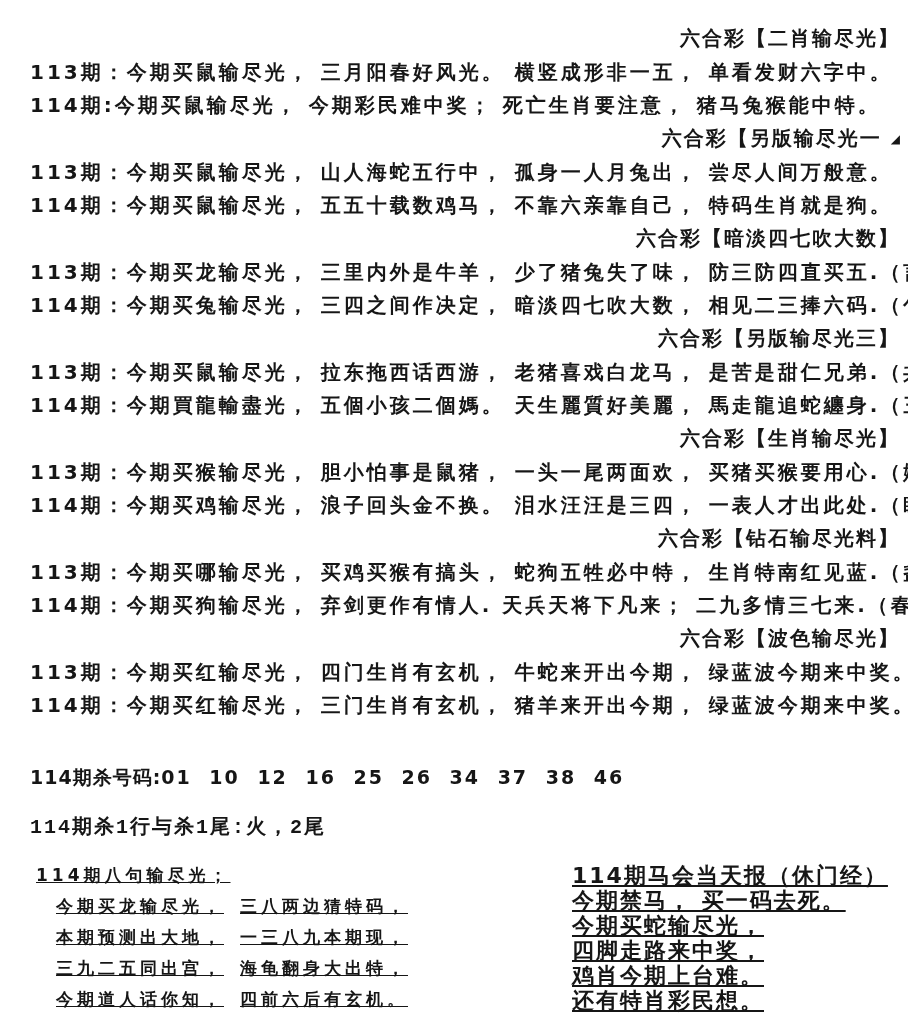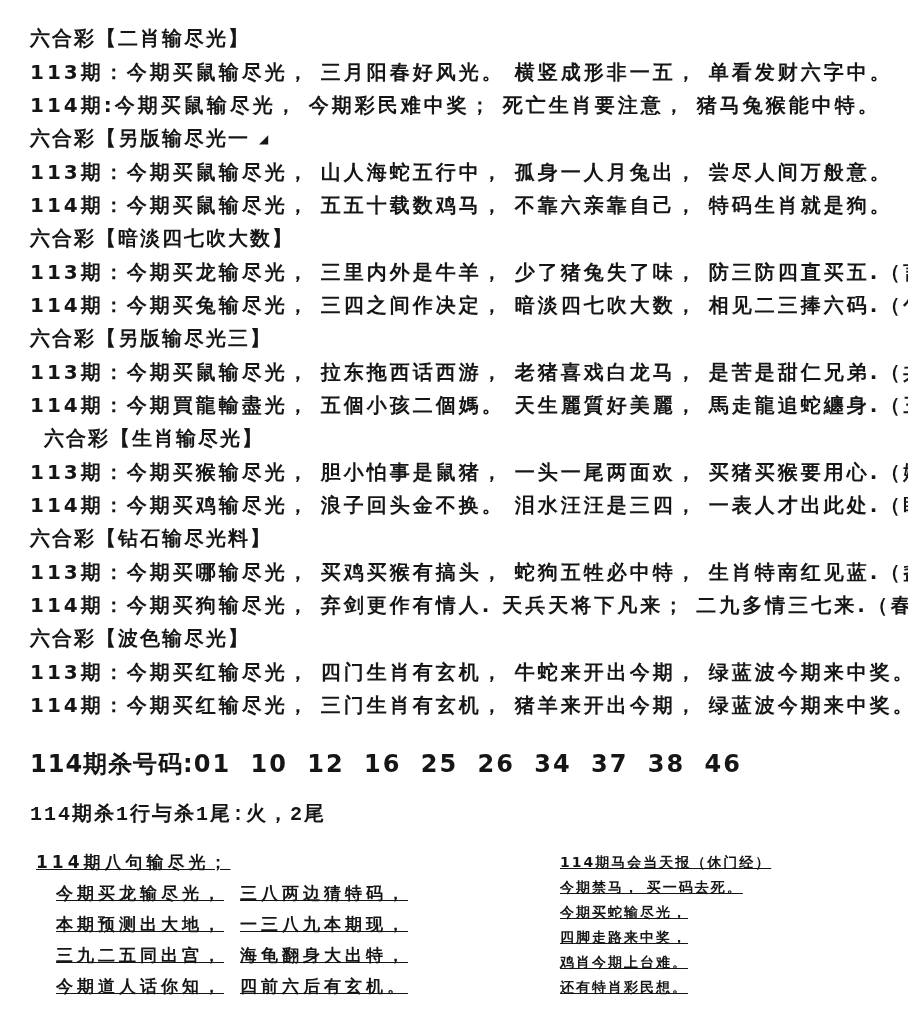--- a/index.html
+++ b/index.html
@@ -20,31 +20,31 @@
     width: 870px;
   }
   
   .section { margin: 0 0 0 0; }
   .section .ln {
     font-size: 20px;
     line-height: 33px;
     letter-spacing: 3px;
     white-space: nowrap;
   }
-  .section .title { letter-spacing: 2px; }
+  .section .title { letter-spacing: 2px; text-align: right; }
   .section .title.indent-sm { padding-left: 14px; }
   .title-mark {
     font-size: 12px;
     letter-spacing: 0;
     vertical-align: 2px;
   }
   
   .kill-numbers {
-    margin-top: 26px;
-    font-size: 24px;
+    margin-top: 39px;
+    font-size: 19px;
     line-height: 33px;
     letter-spacing: 1px;
     white-space: nowrap;
   }
   .kill-numbers .nums {
     word-spacing: 9px;
     letter-spacing: 2px;
   }
   .kill-tail {
     margin-top: 17px;
@@ -64,23 +64,23 @@
     width: 496px;
     padding-left: 6px;
     font-size: 17px;
     line-height: 31px;
     letter-spacing: 4px;
     white-space: nowrap;
   }
   .left-col .row { display: flex; margin-left: 20px; }
   .left-col .row .cell-left { min-width: 184px; }
   .right-col {
-    margin-left: 28px;
+    margin-left: 40px;
     padding-top: 3px;
-    font-size: 14px;
+    font-size: 22px;
     line-height: 25px;
     letter-spacing: 2px;
     white-space: nowrap;
   }
 </style>
 </head>
 <body>
 
 <div class="doc">
 

